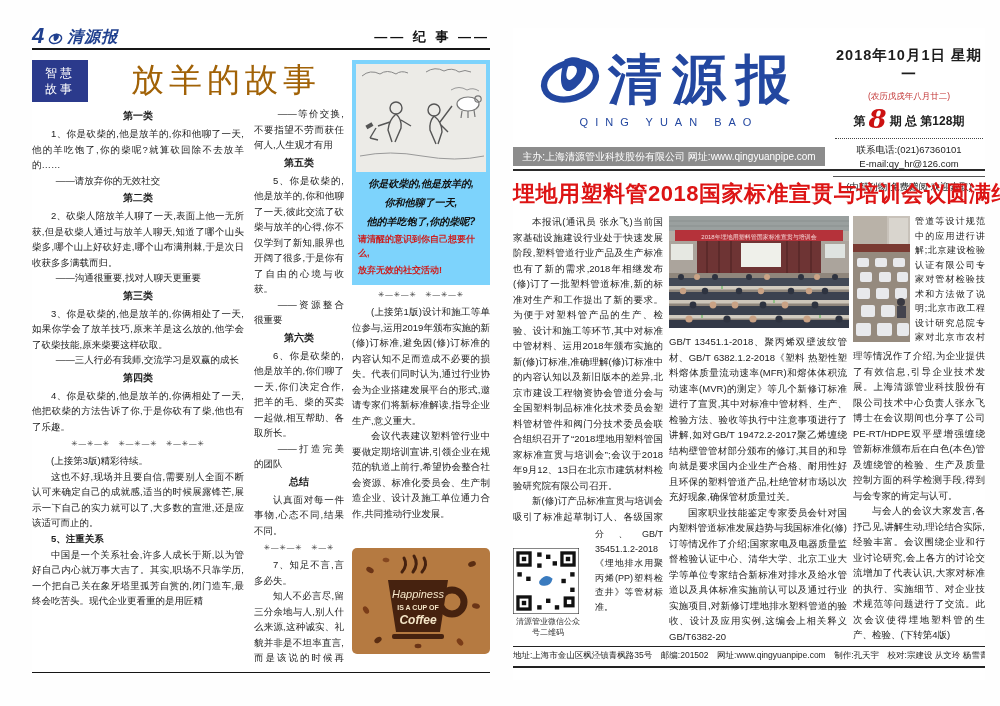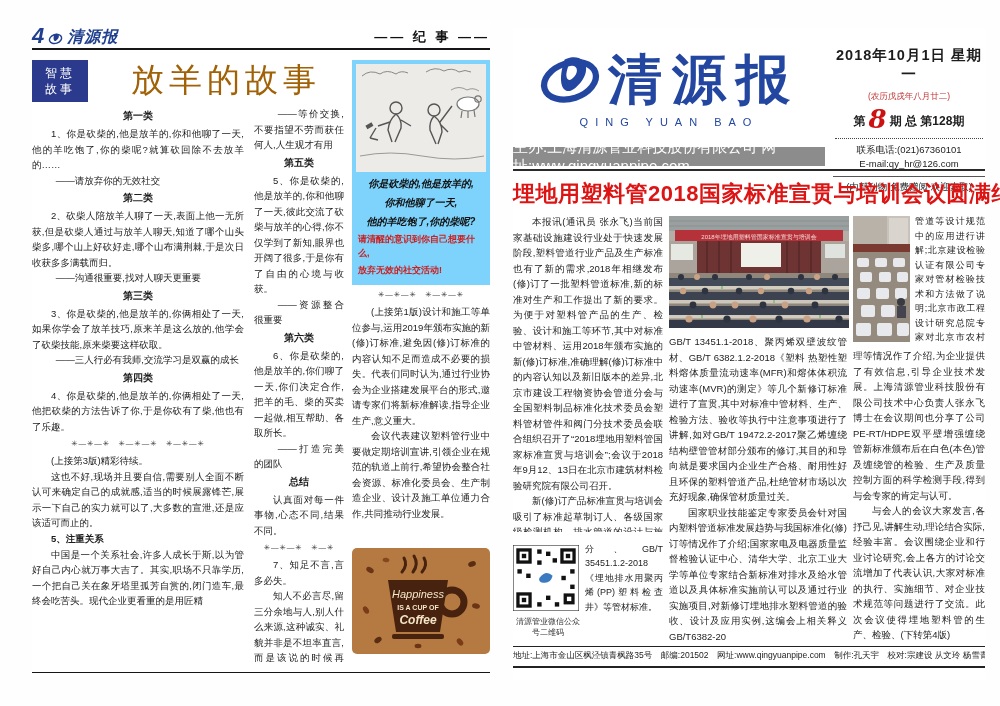--- a/index.html
+++ b/index.html
@@ -44,39 +44,39 @@
   .lp-bottomrule{position:absolute;left:0;right:0;bottom:3px;border-top:1.5px solid #161616;}
 
   
   .masthead{position:absolute;left:0;top:0;width:472px;height:142px;}
   .mh-logo-block{position:absolute;left:0;top:16px;width:312px;text-align:center;}
   .mh-logo-row{display:flex;align-items:center;justify-content:center;gap:6px;}
   .mh-name{font-size:54px;font-weight:bold;color:#2347a0;letter-spacing:10px;
     font-family:"DejaVu Serif",serif;line-height:70px;}
   .mh-sub{font-size:11px;letter-spacing:7px;color:#2347a0;margin-top:2px;}
   .mh-banner{position:absolute;left:0;top:119px;width:312px;height:19px;background:#8c8c8c;
-    color:#fff;font-size:15px;display:flex;align-items:center;justify-content:center;}
+    color:#fff;font-size:10px;display:flex;align-items:center;justify-content:center;}
   .mh-info{position:absolute;left:320px;top:18px;width:152px;text-align:center;}
   .mh-date{font-size:14.5px;font-weight:bold;letter-spacing:1px;}
   .mh-lunar{color:#c03030;font-size:8.5px;margin-top:7px;}
   .mh-issue{margin-top:1px;font-size:12px;font-weight:bold;}
   .issue-no{color:#cc1111;font-size:26px;font-style:italic;font-family:"DejaVu Serif",serif;
     font-weight:bold;padding:0 3px;vertical-align:-3px;}
   .mh-dots{border-top:1.5px dotted #444;margin:4px 2px;}
   .mh-phone,.mh-email{font-size:9.5px;line-height:14px;}
   .mh-note{font-size:9.5px;margin-top:5px;border-top:1px solid #555;padding-top:4px;}
   .mh-rule{position:absolute;left:0;top:141px;width:472px;border-top:2.5px solid #2a2a2a;}
   .headline{position:absolute;left:0;top:151px;width:472px;text-align:center;font-size:22px;
     font-weight:bold;color:#dd1414;letter-spacing:0.5px;white-space:nowrap;}
   .rp-body{position:absolute;left:0;top:186px;width:472px;height:436px;}
   .rcol{position:absolute;overflow:hidden;}
   .rcol1{left:0;top:0;width:150px;height:436px;}
   .rcol1-text{height:318px;overflow:hidden;}
   .qr-row{position:absolute;left:0;bottom:12px;width:150px;background:#fff;}
-  .qr-flex{display:flex;gap:6px;align-items:center;}
+  .qr-flex{display:flex;gap:16px;align-items:flex-end;}
   .qr-side{font-size:9px;line-height:14.5px;text-align:justify;flex:1;}
   .qr-caption{font-size:8px;text-align:center;margin-top:2px;color:#333;width:70px;}
   .photo-big{position:absolute;left:156px;top:2px;width:180px;height:112px;}
   .photo-small{position:absolute;left:340px;top:2px;width:57px;height:126px;}
   .rcol3strip{left:402px;top:0;width:70px;height:130px;font-size:9px;}
   .rcol3strip .para{font-size:9px;line-height:14.5px;}
   .rcol2{left:156px;top:120px;width:178px;height:316px;}
   .rcol3{left:340px;top:134px;width:132px;height:302px;}
   .rp-footer{position:absolute;left:0;bottom:12px;width:472px;border-top:1px solid #222;
     border-bottom:2px solid #222;padding:3px 0 4px;font-size:8.5px;text-align:center;

